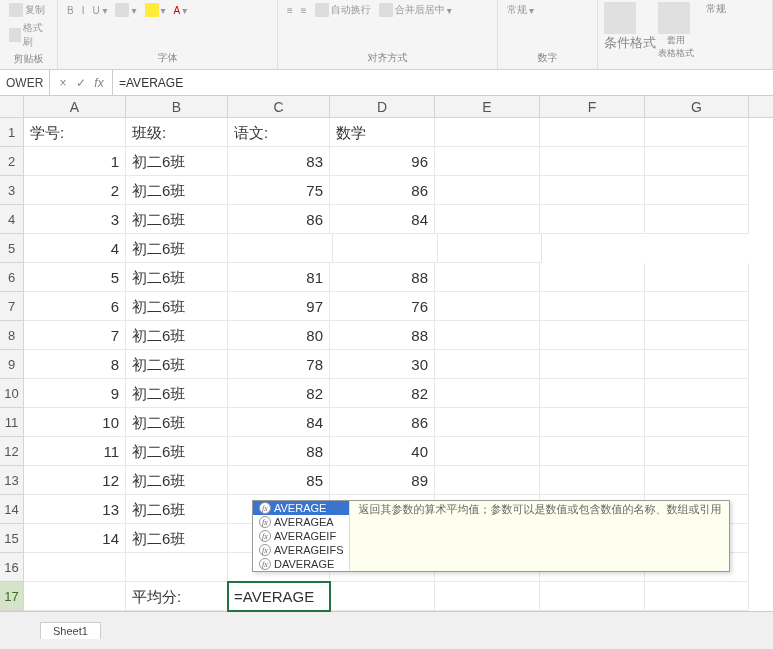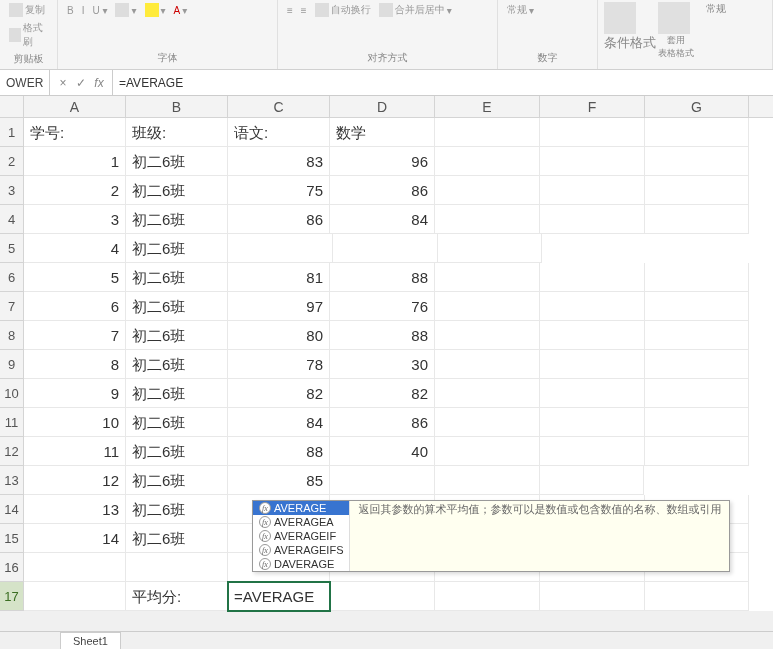--- a/index.html
+++ b/index.html
@@ -40,21 +40,21 @@
     
     
     .ac-popup { position: absolute; background: #fff; border: 1px solid #999; font-size: 11px; z-index: 100; box-shadow: 2px 2px 4px rgba(0,0,0,0.15); display: flex; }
     .ac-list { min-width: 90px; }
     .ac-item { padding: 1px 6px; display: flex; align-items: center; gap: 3px; color: #333; }
     .ac-item.sel { background: #3874d0; color: #fff; }
     .ac-icon { width: 12px; height: 12px; border: 1px solid #999; border-radius: 50%; display: inline-flex; align-items: center; justify-content: center; font-size: 8px; font-style: italic; font-family: serif; background: #fff; color: #666; }
     .ac-desc { padding: 1px 8px; color: #666; border-left: 1px solid #ddd; white-space: nowrap; font-size: 11px; background:#fffff0;}
     
     
-    .sheet-tabs { position: absolute; bottom: 0; left: 0; right: 0; height: 18px; background: #f0f0f0; border-top: 1px solid #ccc; display: flex; align-items: center; padding-left: 60px; }
+    .sheet-tabs { position: absolute; bottom: 0; left: 0; right: 0; height: 38px; background: #f0f0f0; border-top: 1px solid #ccc; display: flex; align-items: center; padding-left: 40px; }
     .sheet-tab { padding: 2px 12px; font-size: 11px; background: #fff; border: 1px solid #ccc; border-bottom: none; color: #444; }
     
     
     .arrows { position: absolute; pointer-events: none; z-index: 200; }
   </style>
 </head>
 <body>
 
 <div class="ribbon">
   <div class="ribbon-group" style="width:58px">
@@ -247,20 +247,21 @@
       <div class="cell num " style="width:105px">40</div>
       <div class="cell txt " style="width:105px"></div>
       <div class="cell txt " style="width:105px"></div>
       <div class="cell txt " style="width:104px"></div>
     </div>
     <div class="row">
       <div class="row-h">13</div>
       <div class="cell num " style="width:102px">12</div>
       <div class="cell txt " style="width:102px">初二6班</div>
       <div class="cell num " style="width:102px">85</div>
+      <div class="cell num " style="width:105px">89</div>
       <div class="cell txt " style="width:105px"></div>
       <div class="cell txt " style="width:105px"></div>
       <div class="cell txt " style="width:104px"></div>
     </div>
     <div class="row">
       <div class="row-h">14</div>
       <div class="cell num " style="width:102px">13</div>
       <div class="cell txt " style="width:102px">初二6班</div>
       <div class="cell num " style="width:102px"></div>
       <div class="cell num " style="width:105px"></div>

